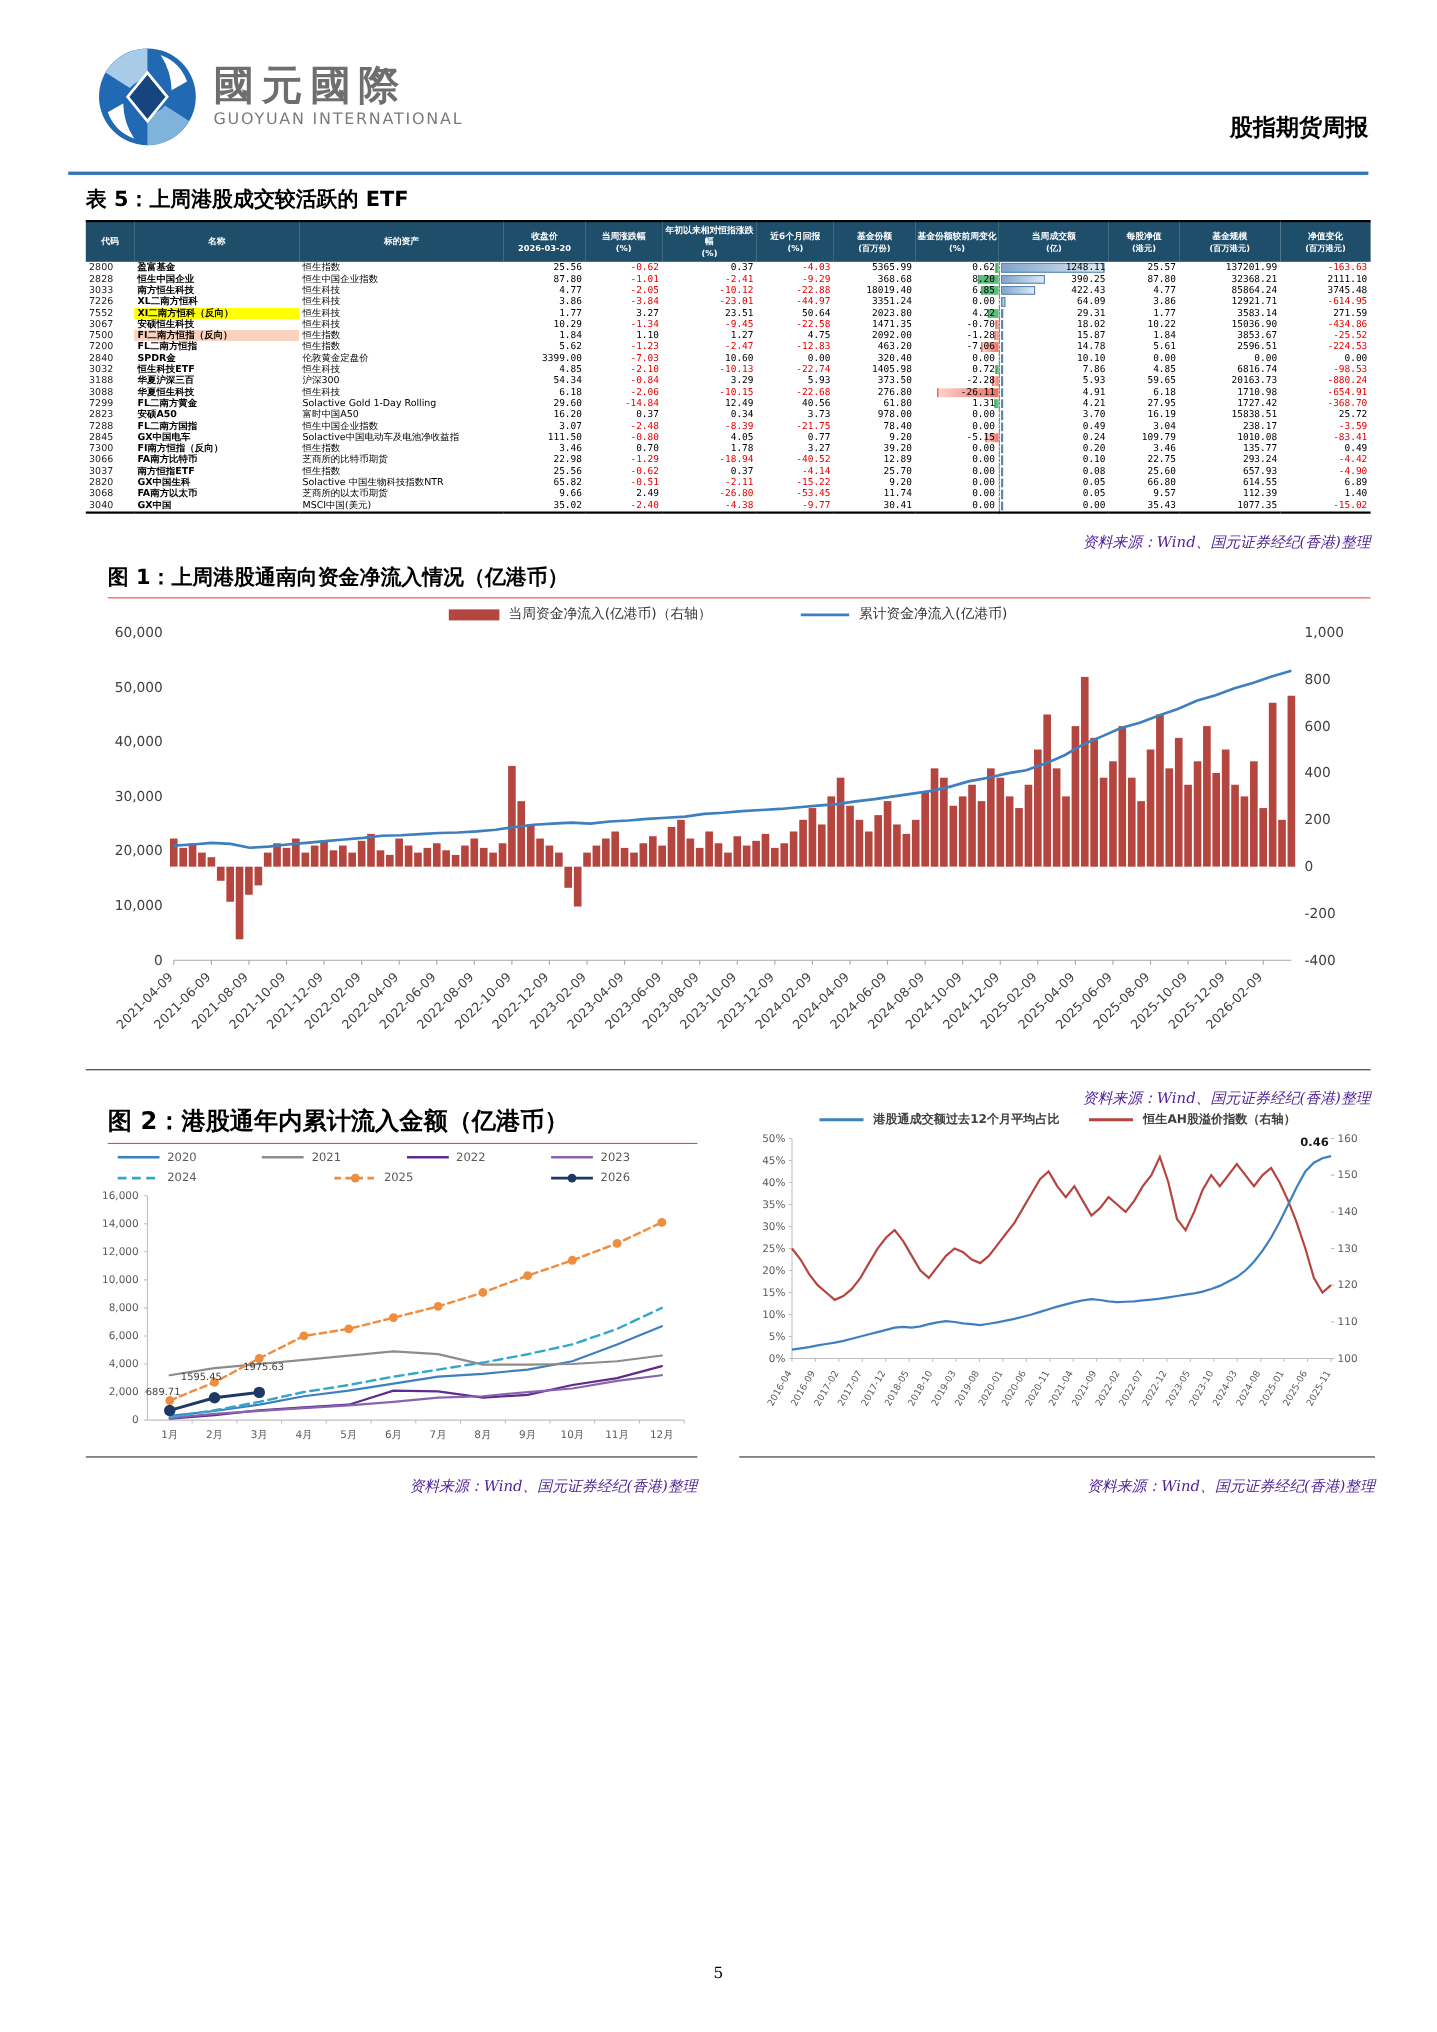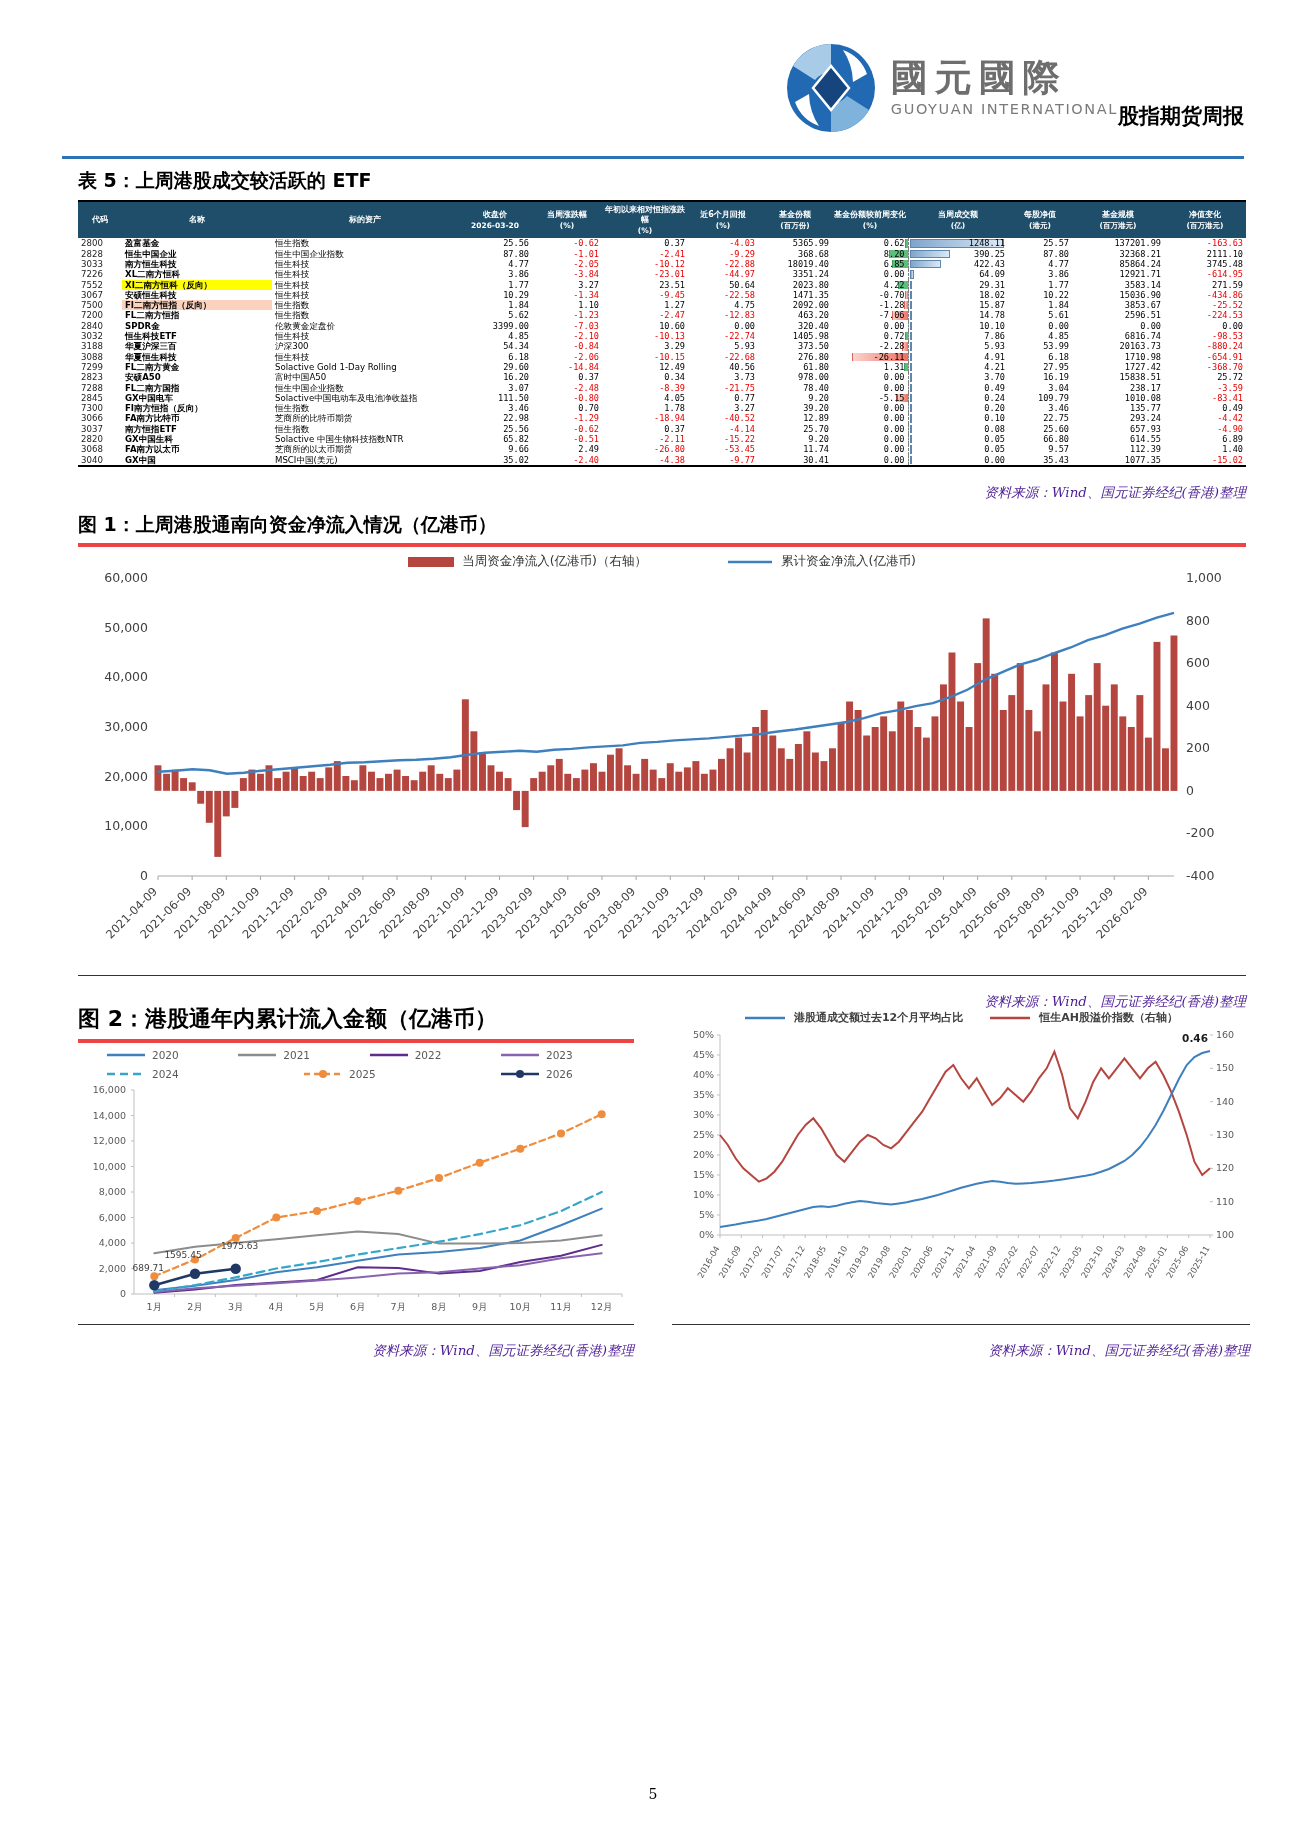--- a/index.html
+++ b/index.html
@@ -1,27 +1,27 @@
 <!DOCTYPE html>
 <html><head>
 <meta charset="utf-8">
 <style>
   html,body{margin:0;padding:0;background:#fff;}
   .page{position:relative;width:1306px;height:1847px;background:#fff;overflow:hidden;
         font-family:"DejaVu Sans",sans-serif;color:#000;}
   
-  .hdr{position:absolute;top:42px;left:88px;right:62px;display:flex;justify-content:flex-end;align-items:flex-end;}
+  .hdr{position:absolute;top:42px;left:88px;right:62px;display:flex;justify-content:space-between;align-items:flex-end;}
   .logo{display:flex;align-items:center;gap:14px;}
   .brand-cn{font-size:37px;font-weight:bold;color:#6e6e6e;letter-spacing:7px;line-height:1.05;}
   .brand-en{font-size:14.5px;color:#7a7a7a;letter-spacing:1.6px;margin-top:3px;}
   .report-type{font-family:"DejaVu Serif","Liberation Serif",serif;font-weight:bold;font-size:21px;padding-bottom:4px;}
   .blue-rule{position:absolute;top:156px;left:62px;width:1182px;height:3px;background:#2E74B5;}
   
   .sec-title{font-size:19px;font-weight:bold;margin:0 0 6px 0;}
-  .fig-title{border-bottom:4px solid #ef4444;padding-bottom:5px;}
+  .fig-title{border-bottom:1px solid #ef4444;padding-bottom:5px;margin-left:20px;}
   .source{font-family:"DejaVu Serif","Liberation Serif",serif;font-style:italic;font-size:13.5px;padding:17px 0 0 2px;color:#4c1d95;text-align:right;}
   .src-rule{border-top:1px solid #333;margin-top:3px;}
   .sec-table{position:absolute;top:168px;left:78px;width:1168px;}
   .sec-fig1{position:absolute;top:512px;left:78px;width:1168px;}
   .sec-fig2{position:absolute;top:1004px;left:78px;width:556px;height:356px;}
   .sec-fig3{position:absolute;top:1004px;left:672px;width:578px;height:356px;}
   .src-abs{position:absolute;left:0;right:0;bottom:0;}
   
   table.etf{width:100%;border-collapse:collapse;border-top:2px solid #000;border-bottom:2px solid #000;table-layout:fixed;}
   table.etf thead th{background:#1F4E6B;color:#fff;font-size:8px;font-weight:bold;padding:3px 2px;vertical-align:middle;line-height:1.25;}
@@ -300,21 +300,21 @@
             <td class="code">3188</td>
             <td class="name">华夏沪深三百</td>
             <td>沪深300</td>
             <td class="num">54.34</td>
             <td class="num neg">-0.84</td>
             <td class="num">3.29</td>
             <td class="num">5.93</td>
             <td class="num">373.50</td>
             <td class="num td-chg"><span class="chg-bar chg-neg" style="width:4.8px"></span><span class="chg-val">-2.28</span></td>
             <td class="num td-turn"><span class="t-bar" style="width:1.5px"></span><span class="t-val">5.93</span></td>
-            <td class="num">53.99</td>
+            <td class="num">59.65</td>
             <td class="num">20163.73</td>
             <td class="num neg">-880.24</td>
           </tr>
           <tr>
             <td class="code">3088</td>
             <td class="name">华夏恒生科技</td>
             <td>恒生科技</td>
             <td class="num">6.18</td>
             <td class="num neg">-2.06</td>
             <td class="num neg">-10.15</td>

